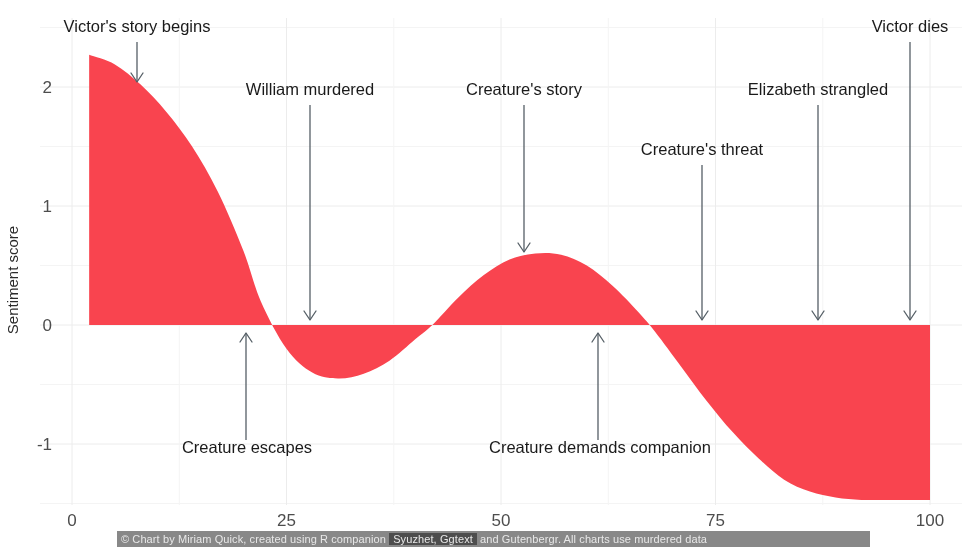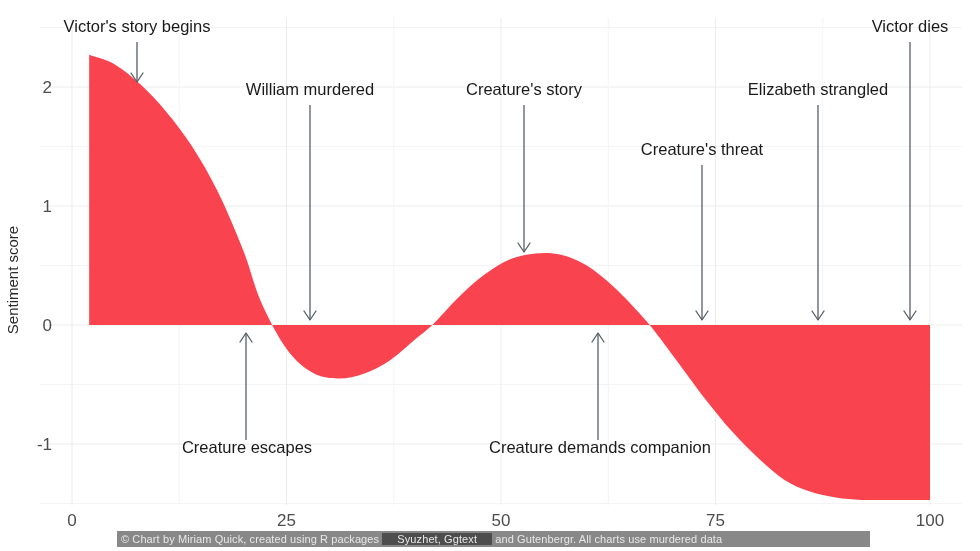--- a/index.html
+++ b/index.html
@@ -69,21 +69,21 @@
     font-size: 11px;
     line-height: 16px;
     letter-spacing: 0.1px;
     white-space: nowrap;
     overflow: hidden;
     box-sizing: border-box;
     padding-left: 4px;
   }
   #caption-bar .cap-hi {
     background: rgba(30,30,30,0.55);
-    padding: 0 15px;
+    padding: 0 4px;
     text-align: center;
   }
 </style>
 </head>
 <body>
 
 <div id="page">
 
   <svg id="plot-svg" viewBox="0 0 980 551" preserveAspectRatio="none">
     <g id="grid-layer">
@@ -161,16 +161,16 @@
         <g>
           <text x="600" y="453" text-anchor="middle" class="anno-text">Creature demands companion</text>
           <line x1="598" x2="598" y1="440" y2="333" class="anno-line"></line>
           <path d="M592,342 L598,333 L604,342" class="anno-head"></path>
         </g>
       </g>
     <text id="y-axis-title" class="axis-title-text" transform="translate(18,280) rotate(-90)" text-anchor="middle">Sentiment score</text>
   </svg>
 
   <div id="caption-bar">
-    <span>© Chart by Miriam Quick, created using R packages </span><span class="cap-hi">Syuzhet, Ggtext</span><span> and Gutenbergr. All charts use murdered data</span>
+    <span>© Chart by Miriam Quick, created using R companion </span><span class="cap-hi">Syuzhet, Ggtext</span><span> and Gutenbergr. All charts use murdered data</span>
   </div>
 
 </div>
 
 </body></html>

